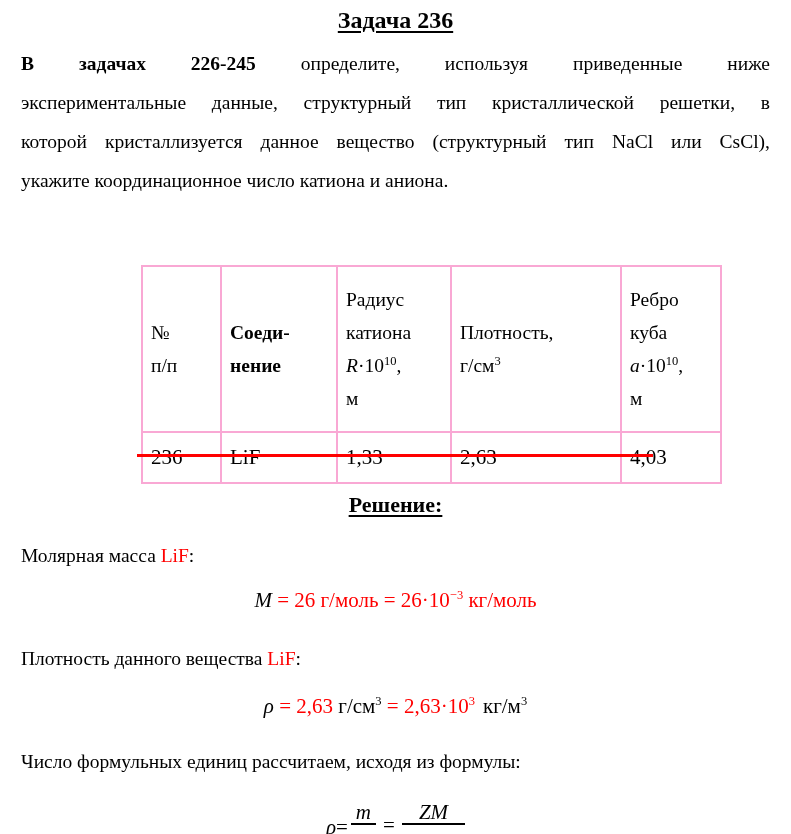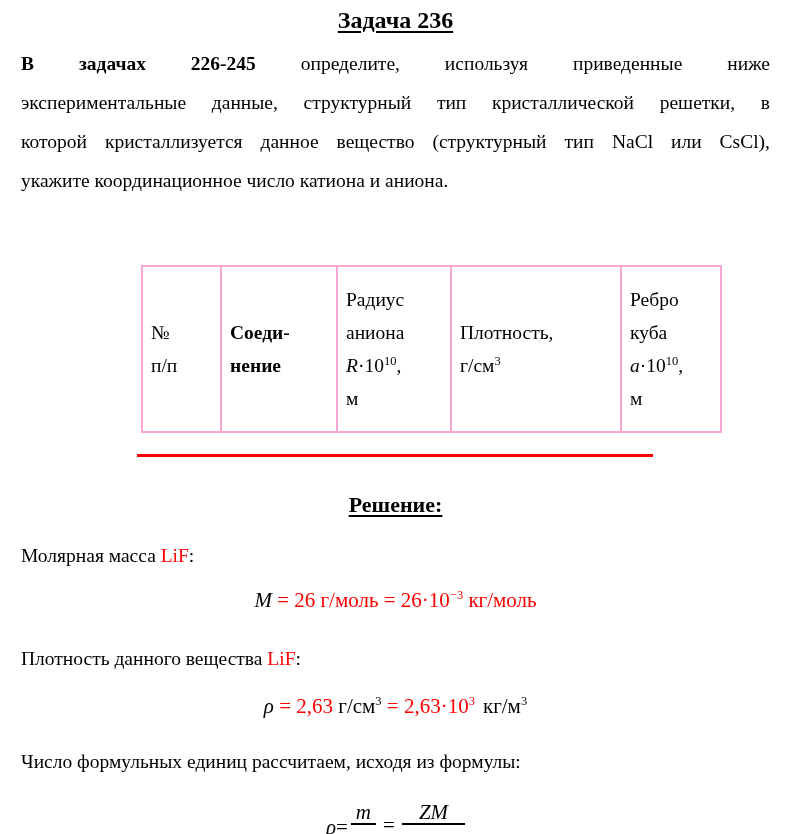--- a/index.html
+++ b/index.html
@@ -62,34 +62,41 @@
     <td class="c1">
       <div>№</div>
       <div>п/п</div>
     </td>
     <td class="c2">
       <div>Соеди-</div>
       <div>нение</div>
     </td>
     <td class="c3">
       <div>Радиус</div>
-      <div>аниона</div>
+      <div>катиона</div>
       <div><i>R</i><span>·10</span><sup>10</sup><span>,</span></div>
       <div>м</div>
     </td>
     <td class="c4">
       <div>Плотность,</div>
       <div><span>г/см</span><sup>3</sup></div>
     </td>
     <td class="c5">
       <div>Ребро</div>
       <div>куба</div>
       <div><i>a</i><span>·10</span><sup>10</sup><span>,</span></div>
       <div>м</div>
     </td>
+  </tr>
+  <tr class="datarow">
+    <td>236</td>
+    <td>LiF</td>
+    <td>1,33</td>
+    <td>2,63</td>
+    <td>4,03</td>
   </tr>
 </tbody>
   </table>
 
 <div class="abs redline"></div>
 
 <div class="abs sol-head">
   <span>Решение:</span>
 </div>
 

